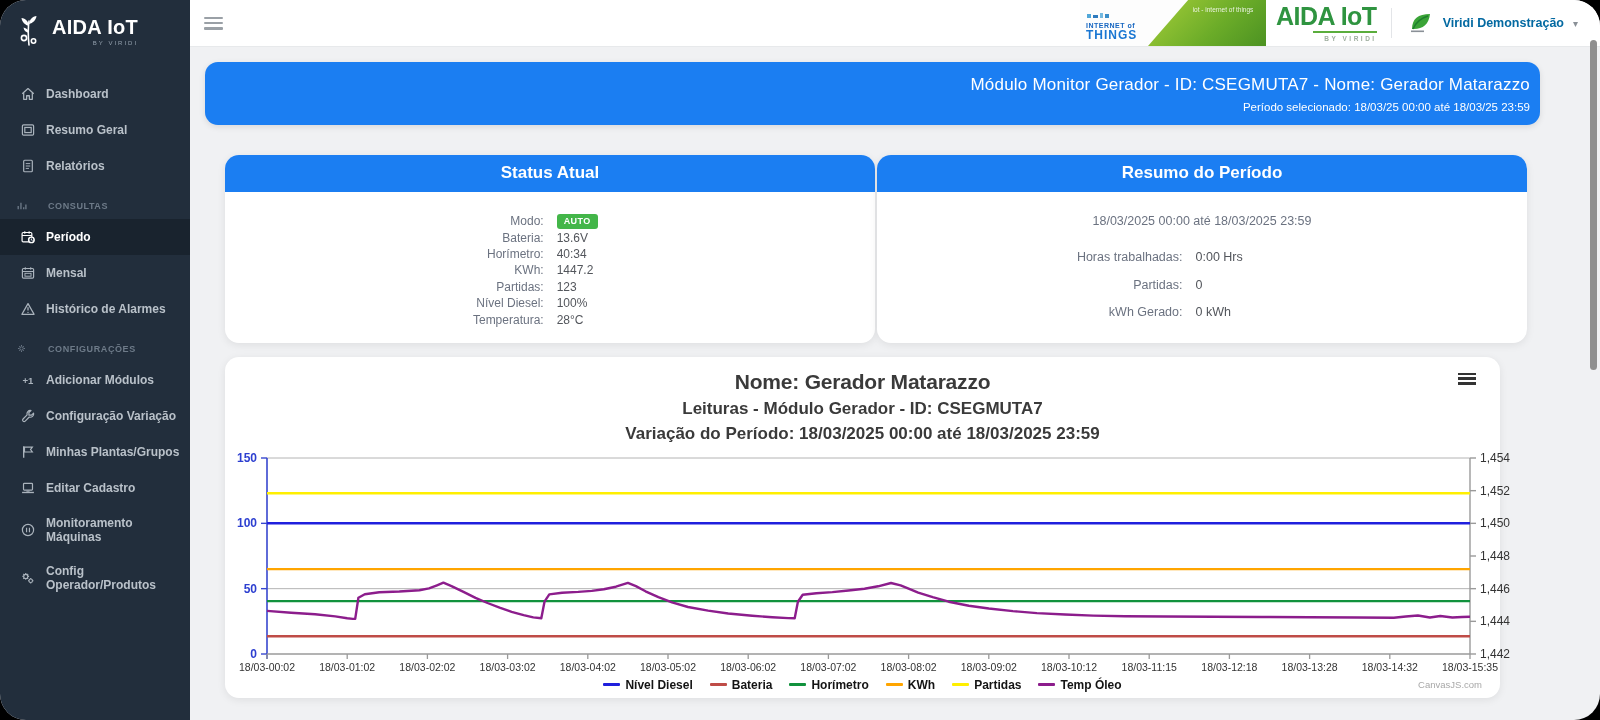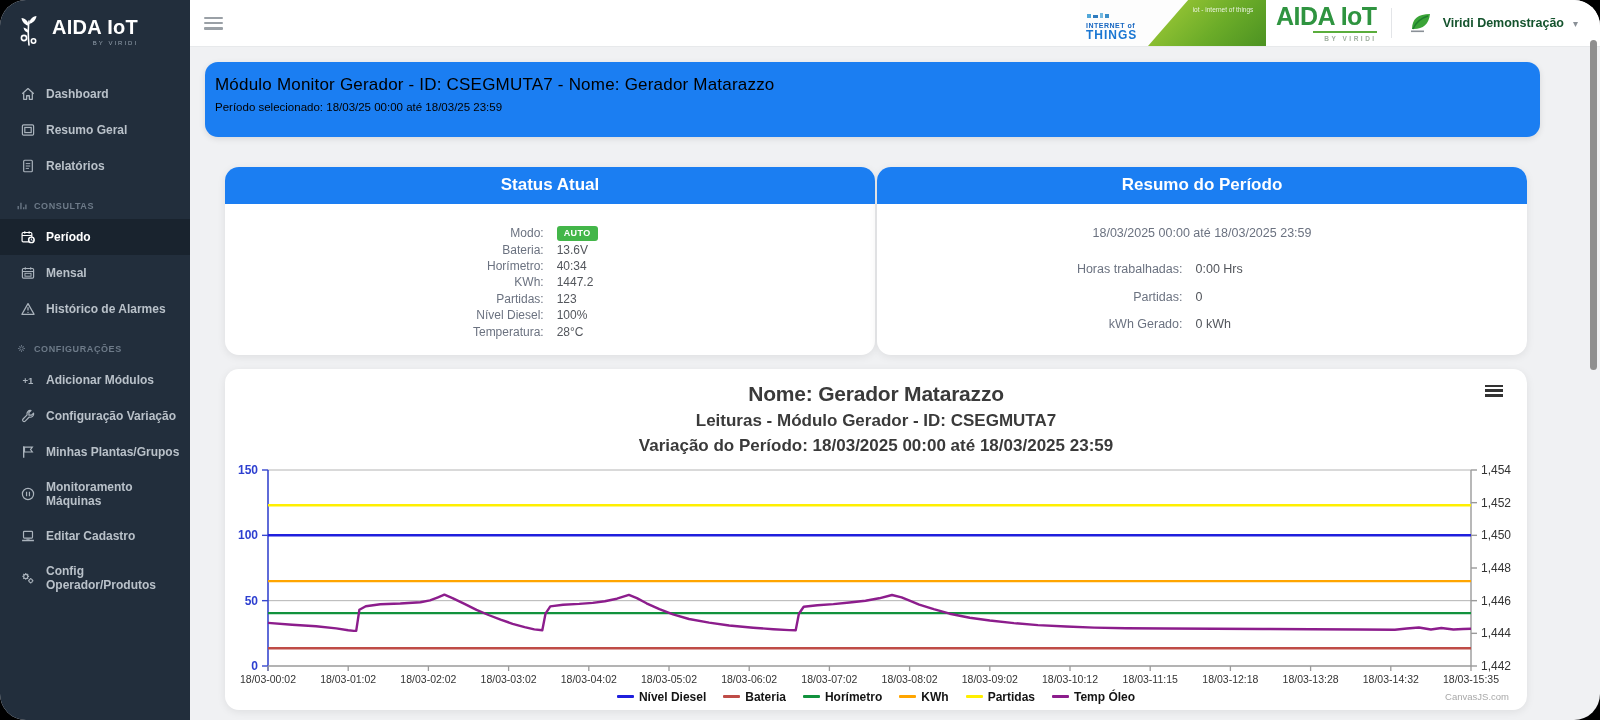--- a/index.html
+++ b/index.html
@@ -15,21 +15,21 @@
 
   
   .sidebar{position:absolute;left:0;top:0;bottom:0;width:190px;background:var(--sidebar-bg);color:#c3cad2;z-index:5}
   .side-logo{display:flex;align-items:center;gap:8px;padding:14px 12px 10px 14px;margin-bottom:18px}
   .side-logo-text{color:#fff;font-size:20px;font-weight:700;letter-spacing:.3px;line-height:1}
   .side-logo-sub{display:block;font-size:6px;font-weight:400;color:#93a0ad;letter-spacing:2px;text-align:right;margin-top:3px}
   .side-item{display:flex;align-items:center;gap:10px;padding:10px 10px 10px 20px;font-size:12px;font-weight:600;cursor:pointer;color:#b9c1c9}
   .side-item .ic{width:16px;height:16px;flex:0 0 16px;color:#aab3bc}
   .side-item.active{background:var(--sidebar-active);color:#fff}
   .side-item.active .ic{color:#fff}
-  .side-section{display:flex;align-items:center;gap:7px;padding:16px 22px 8px 16px;font-size:9px;font-weight:700;letter-spacing:.6px;color:#6e7b89;text-transform:uppercase}
+  .side-section{display:flex;align-items:center;gap:21px;padding:16px 22px 8px 16px;font-size:9px;font-weight:700;letter-spacing:.6px;color:#6e7b89;text-transform:uppercase}
   .side-section .ic{width:11px;height:11px;flex:0 0 11px;color:#6e7b89}
   .ic svg{width:100%;height:100%;display:block}
 
   
   .header{position:absolute;left:190px;right:0;top:0;height:47px;background:#fff;border-bottom:1px solid #e7e9eb;display:flex;align-items:center;z-index:4}
   .hamburger{width:19px;height:13px;margin-left:14px;display:flex;flex-direction:column;justify-content:space-between;cursor:pointer}
   .hamburger span{display:block;height:2.6px;background:#9aa0a6;border-radius:1px}
   .header-right{margin-left:auto;display:flex;align-items:center;height:100%}
   .iot-banner{position:relative;width:186px;height:46px;overflow:hidden;background:#fdfdfd}
   .iot-words{position:absolute;left:6px;top:6px;line-height:1;z-index:1}
@@ -41,43 +41,43 @@
   .iot-dots span:nth-child(4){background:#3b8ec9}
   .iot-green{position:absolute;right:0;top:0;width:118px;height:46px;background:linear-gradient(135deg,#a6ce39 0%,#6aab28 60%,#4c9222 100%);clip-path:polygon(34% 0,100% 0,100% 100%,0 100%)}
   .iot-green-text{position:absolute;right:8px;top:6px;font-size:6.5px;color:rgba(255,255,255,.85);text-align:center;line-height:1.3;width:70px}
   .aida-logo{display:flex;flex-direction:column;align-items:flex-end;margin:0 14px 0 10px}
   .aida-logo-text{font-size:25px;font-weight:800;color:#2f9440;letter-spacing:-.5px;line-height:1}
   .aida-logo-bar{width:64px;height:2px;background:#5aad3c;margin-top:2px}
   .aida-logo-sub{font-size:6.5px;font-weight:600;color:#9fae9f;letter-spacing:2.5px;margin-top:2px}
   .header-divider{width:1px;height:30px;background:#e3e5e8}
   .user-chip{display:flex;align-items:center;gap:9px;padding:0 22px 0 16px;cursor:pointer}
   .user-logo{width:26px;height:24px}
-  .user-name{font-size:12.5px;font-weight:700;color:#14532d}
+  .user-name{font-size:12.5px;font-weight:700;color:#0369a1}
   .user-caret{font-size:10px;color:#8a9097}
 
   
   .main{position:absolute;left:190px;right:0;top:47px;bottom:0;overflow:hidden}
-  .banner{margin:15px 60px 0 15px;background:var(--accent);border-radius:13px;color:#000000;text-align:left;padding:13px 10px 24px;box-shadow:0 2px 6px rgba(0,0,0,.10)}
+  .banner{margin:15px 60px 0 15px;background:var(--accent);border-radius:13px;color:#ffffff;text-align:right;padding:13px 10px 12px;box-shadow:0 2px 6px rgba(0,0,0,.10)}
   .banner-title{font-size:17px;font-weight:500;letter-spacing:.2px}
   .banner-sub{font-size:11.5px;margin-top:6px;font-weight:400}
 
   .cards-row{display:flex;gap:2px;margin:30px 73px 0 35px}
   .card{background:#fff;border-radius:14px;box-shadow:0 2px 8px rgba(0,0,0,.08);overflow:hidden;flex:1;min-height:180px}
   .card-head{background:var(--accent);color:#fff;text-align:center;font-size:17px;font-weight:600;padding:8px 0 9px}
   .status-body{padding:22px 8px 10px}
   .kv-row{display:grid;grid-template-columns:49% 51%;column-gap:13px;font-size:12px;line-height:1.24;margin-bottom:1.5px}
   .kv-row .k{text-align:right;color:#6b7280}
   .kv-row .v{text-align:left;color:#53565c;font-weight:500}
   .badge{display:inline-block;background:var(--badge-green);color:#fff;font-size:9px;font-weight:700;padding:2px 7px;border-radius:3px;letter-spacing:.4px;vertical-align:1px}
   .summary-body{padding:22px 0 10px}
   .summary-period{text-align:center;font-size:12.5px;color:#6b7280;margin-bottom:22px}
   .summary-body .kv-row{grid-template-columns:47% 53%;font-size:12.5px;margin-bottom:12px}
 
   
-  .chart-card{position:relative;margin:14px 73px 0 35px;background:#fff;border-radius:14px;box-shadow:0 2px 8px rgba(0,0,0,.08);padding:13px 0 6px}
+  .chart-card{position:relative;margin:14px 100px 0 35px;background:#fff;border-radius:14px;box-shadow:0 2px 8px rgba(0,0,0,.08);padding:13px 0 6px}
   .chart-title{text-align:center;font-size:21px;font-weight:700;color:#3a3a3a;letter-spacing:-.2px}
   .chart-sub{text-align:center;font-size:17px;font-weight:700;color:#3a3a3a;margin-top:5px}
   .chart-menu{position:absolute;top:16px;right:24px;width:18px;cursor:pointer}
   .chart-menu span{display:block;height:2.6px;background:#333;margin-bottom:2.4px}
   #plot-svg{display:block;margin:6px auto 0}
   .legend{display:flex;justify-content:center;align-items:center;gap:17px;margin-top:2px}
   .legend-item{display:flex;align-items:center;gap:5px;cursor:pointer}
   .legend-dash{width:17px;height:3px;border-radius:1px}
   .legend-label{font-size:12px;font-weight:700;color:#141414}
   .chart-credit{position:absolute;right:18px;bottom:8px;font-size:9.5px;color:#a8a8a8}
@@ -205,35 +205,35 @@
             <svg viewBox="0 0 20 20" fill="none" stroke="currentColor" stroke-width="1.5">
               <path d="M4.6 2.8 V17.2" stroke-width="1.7"></path>
               <path d="M5.6 4 H15.4 L13.2 7 L15.4 10 H5.6 Z"></path>
             </svg>
           </span>
           <span>Minhas Plantas/Grupos</span>
         </div>
         <div class="side-item">
           <span class="ic">
             <svg viewBox="0 0 20 20" fill="none" stroke="currentColor" stroke-width="1.5">
-              <circle cx="10" cy="10" r="7"></circle>
-              <path d="M8.2 7.2 V12.8 M11.8 7.2 V12.8"></path>
-            </svg>
-          </span>
-          <span>Monitoramento Máquinas</span>
-        </div>
-        <div class="side-item">
-          <span class="ic">
-            <svg viewBox="0 0 20 20" fill="none" stroke="currentColor" stroke-width="1.5">
               <rect x="4.4" y="4.2" width="11.2" height="8.4" rx="1"></rect>
               <path d="M2.6 15.6 H17.4" stroke-width="1.7"></path>
               <path d="M8 14 H12" stroke-width="1.2"></path>
             </svg>
           </span>
           <span>Editar Cadastro</span>
+        </div>
+        <div class="side-item">
+          <span class="ic">
+            <svg viewBox="0 0 20 20" fill="none" stroke="currentColor" stroke-width="1.5">
+              <circle cx="10" cy="10" r="7"></circle>
+              <path d="M8.2 7.2 V12.8 M11.8 7.2 V12.8"></path>
+            </svg>
+          </span>
+          <span>Monitoramento Máquinas</span>
         </div>
         <div class="side-item">
           <span class="ic">
             <svg viewBox="0 0 20 20" fill="none" stroke="currentColor" stroke-width="1.4">
               <circle cx="7.2" cy="8" r="2.6"></circle>
               <path d="M7.2 3.8 V5.3 M7.2 10.7 V12.2 M3 8 H4.5 M9.9 8 H11.4 M4.2 5 L5.3 6.1 M9.1 9.9 L10.2 11 M10.2 5 L9.1 6.1 M5.3 9.9 L4.2 11"></path>
               <circle cx="13.4" cy="13.4" r="2.2"></circle>
               <path d="M13.4 10 V11.2 M13.4 15.6 V16.8 M10 13.4 H11.2 M15.6 13.4 H16.8"></path>
             </svg>
           </span>

